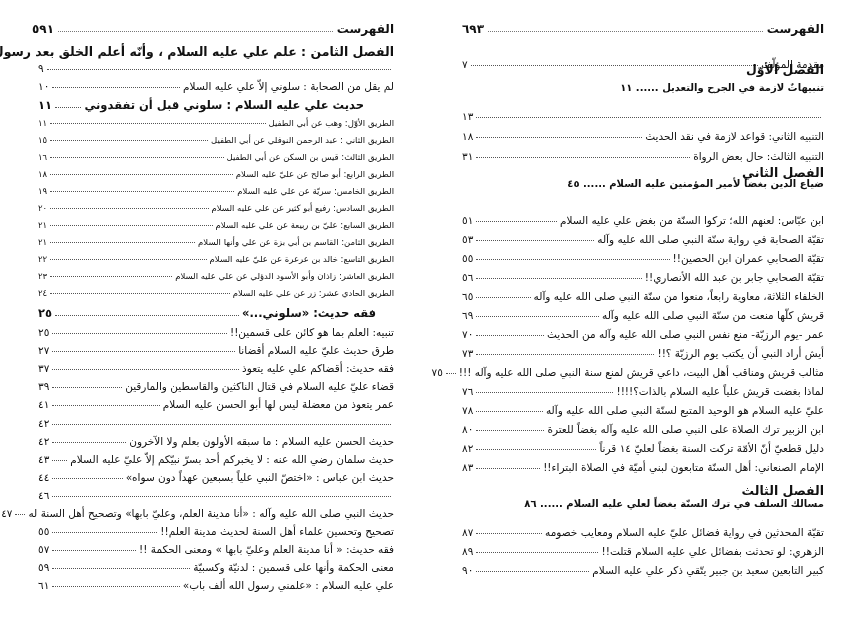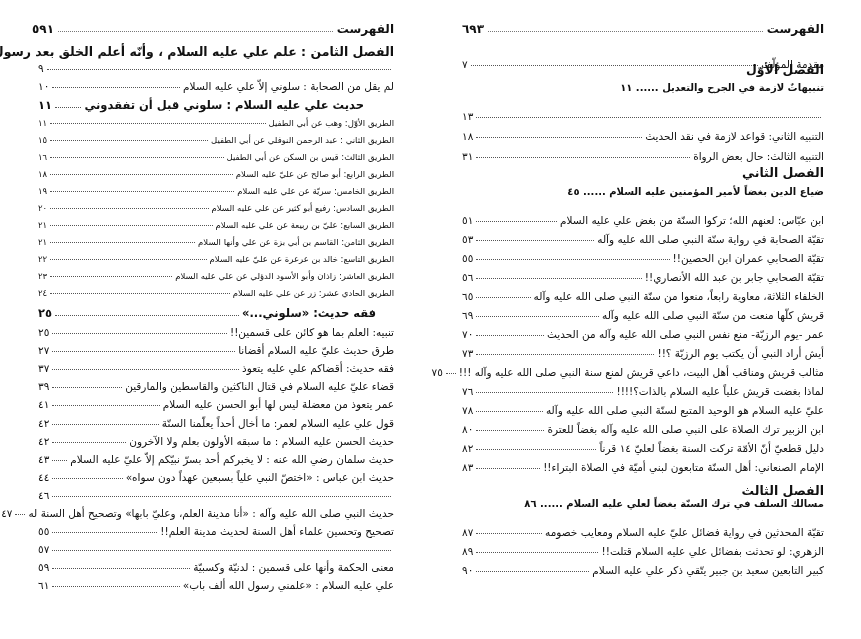--- a/index.html
+++ b/index.html
@@ -137,21 +137,20 @@
         <span class="t">قضاء عليّ عليه السلام في قتال الناكثين والقاسطين والمارقين</span>
         <span class="dots"></span>
         <span class="p">٣٩</span>
       </div>
       <div class="row sz-n" style="top: 395px;">
         <span class="t">عمر يتعوذ من معضلة ليس لها أبو الحسن عليه السلام</span>
         <span class="dots"></span>
         <span class="p">٤١</span>
       </div>
       <div class="row sz-n" style="top: 414px;">
-        <span class="t">قول علي عليه السلام لعمر: ما أخال أحداً يعلّمنا السنّة</span>
         <span class="dots"></span>
         <span class="p">٤٢</span>
       </div>
       <div class="row sz-n" style="top: 432px;">
         <span class="t">حديث الحسن عليه السلام : ما سبقه الأولون بعلم ولا الآخرون</span>
         <span class="dots"></span>
         <span class="p">٤٢</span>
       </div>
       <div class="row sz-n" style="top: 450px;">
         <span class="t">حديث سلمان رضي الله عنه : لا يخبركم أحد بسرّ نبيّكم إلاّ عليّ عليه السلام</span>
@@ -171,20 +170,21 @@
         <span class="t">حديث النبي صلى الله عليه وآله : «أنا مدينة العلم، وعليّ بابها» وتصحيح أهل السنة له</span>
         <span class="dots"></span>
         <span class="p">٤٧</span>
       </div>
       <div class="row sz-n" style="top: 522px;">
         <span class="t">تصحيح وتحسين علماء أهل السنة لحديث مدينة العلم!!</span>
         <span class="dots"></span>
         <span class="p">٥٥</span>
       </div>
       <div class="row sz-n" style="top: 540px;">
+        <span class="t">فقه حديث: « أنا مدينة العلم وعليّ بابها » ومعنى الحكمة !!</span>
         <span class="dots"></span>
         <span class="p">٥٧</span>
       </div>
       <div class="row sz-n" style="top: 558px;">
         <span class="t">معنى الحكمة وأنها على قسمين : لدنيّة وكسبيّة</span>
         <span class="dots"></span>
         <span class="p">٥٩</span>
       </div>
       <div class="row sz-n" style="top: 576px;">
         <span class="t">علي عليه السلام : «علمني رسول الله ألف باب»</span>
@@ -216,21 +216,21 @@
         <span class="t">التنبيه الثاني: قواعد لازمة في نقد الحديث</span>
         <span class="dots"></span>
         <span class="p">١٨</span>
       </div>
       <div class="row sz-n" style="top: 147px;">
         <span class="t">التنبيه الثالث: حال بعض الرواة</span>
         <span class="dots"></span>
         <span class="p">٣١</span>
       </div>
       <div class="center ch-title" style="top: 165px;">الفصل الثاني</div>
-      <div class="center ch-sub" style="top: 186px;"><span>ضياع الدين بغضاً لأمير المؤمنين عليه السلام</span><span class="dd"> ...... </span><span>٤٥</span></div>
+      <div class="center ch-sub" style="top: 178px;"><span>ضياع الدين بغضاً لأمير المؤمنين عليه السلام</span><span class="dd"> ...... </span><span>٤٥</span></div>
       <div class="row sz-n" style="top: 211px;">
         <span class="t">ابن عبّاس: لعنهم الله؛ تركوا السنّة من بغض علي عليه السلام</span>
         <span class="dots"></span>
         <span class="p">٥١</span>
       </div>
       <div class="row sz-n" style="top: 230px;">
         <span class="t">تقيّة الصحابة في رواية سنّة النبي صلى الله عليه وآله</span>
         <span class="dots"></span>
         <span class="p">٥٣</span>
       </div>

